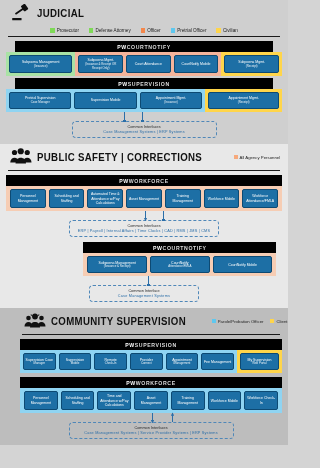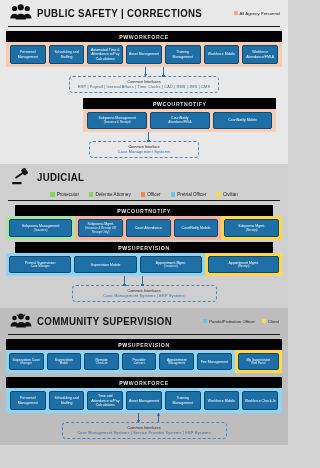--- a/index.html
+++ b/index.html
@@ -7,21 +7,21 @@
     width: 288px; height: 468px;
     font-family: "Liberation Sans", sans-serif;
     background: #d4d4d4;
     overflow: hidden;
   }
   .page { width: 288px; height: 468px; position: relative; }
 
   .section { position: relative; width: 100%; }
   .sec-public { background: #e8e8e8; padding: 0 6px 6px 6px; }
   .sec-judicial { background: #cfcfcf; padding: 0 6px 6px 6px; }
-  .sec-community { background: #bdbdbd; padding: 0 6px 6px 6px; }
+  .sec-community { background: #bdbdbd; padding: 0 6px 6px 20px; }
 
   .sec-header {
     display: flex; align-items: center;
     height: 26px; padding-left: 4px;
   }
   .sec-title {
     font-size: 11.5px; font-weight: bold; letter-spacing: 0.4px;
     color: #111; font-family: "Liberation Sans", sans-serif;
     transform: scaleX(0.84); transform-origin: left center;
     white-space: nowrap;
@@ -90,20 +90,129 @@
     background: #2b6ea8;
   }
   .conn.down::after { bottom: -1px; clip-path: polygon(50% 100%, 0 0, 100% 0); background: #2b6ea8; }
   .conn.up::after { top: -1px; clip-path: polygon(50% 0, 0 100%, 100% 100%); }
   .conn.sq::after { bottom: -1px; height: 2.6px; width: 2.6px; left: -0.8px; clip-path: none; }
 </style>
 </head>
 <body>
 
 <div class="page">
+
+  <div class="section sec-judicial">
+    <div class="sec-header">
+      <span class="sec-icon">
+        <svg viewBox="0 0 40 30" width="22" height="17">
+          <g fill="#111">
+            <rect x="4" y="25" width="17" height="4" rx="1"></rect>
+            <g transform="rotate(-35 22 11)">
+              <rect x="8" y="8" width="20" height="3.2" rx="1.2"></rect>
+              <rect x="24" y="3.5" width="9" height="12" rx="1.8"></rect>
+            </g>
+          </g>
+        </svg>
+      </span>
+      <span class="sec-title">JUDICIAL</span>
+    </div>
+
+    <div class="legend-row">
+      <span class="legend-item">
+          <span class="legend-sw" style="background:#7ed957"></span>
+          <span class="legend-label">Prosecutor</span>
+        </span>
+      <span class="legend-item">
+          <span class="legend-sw" style="background:#7ed957"></span>
+          <span class="legend-label">Defense Attorney</span>
+        </span>
+      <span class="legend-item">
+          <span class="legend-sw" style="background:#f4874b"></span>
+          <span class="legend-label">Officer</span>
+        </span>
+      <span class="legend-item">
+          <span class="legend-sw" style="background:#5ec8ef"></span>
+          <span class="legend-label">Pretrial Officer</span>
+        </span>
+      <span class="legend-item">
+          <span class="legend-sw" style="background:#ffd54a"></span>
+          <span class="legend-label">Civilian</span>
+        </span>
+    </div>
+    <div class="rule"></div>
+
+    <div class="band">
+      <div class="band-title" style="margin:0 9px">
+        <span class="pw">PW</span><span class="nm">COURTNOTIFY</span>
+      </div>
+      <div style="display:flex">
+        <div class="lane lane-green" style="flex:1.45">
+          <div class="card">
+            <span>Subpoena Management</span>
+            <span class="sub">(Issuance)</span>
+          </div>
+        </div>
+        <div class="lane lane-peach" style="flex:3.2">
+          <div class="card">
+            <span>Subpoena Mgmt.</span>
+            <span class="sub">(Issuance &amp; Receipt OR Receipt Only)</span>
+          </div>
+          <div class="card">
+              <span>Court Attendance</span>
+            </div>
+          <div class="card">
+              <span>CourtNotify Mobile</span>
+            </div>
+        </div>
+        <div class="lane lane-yellow" style="flex:1.25">
+          <div class="card">
+            <span>Subpoena Mgmt.</span>
+            <span class="sub">(Receipt)</span>
+          </div>
+        </div>
+      </div>
+    </div>
+
+    <div class="band" style="margin-top:2px">
+      <div class="band-title" style="margin:0 9px">
+        <span class="pw">PW</span><span class="nm">SUPERVISION</span>
+      </div>
+      <div style="display:flex">
+        <div class="lane lane-blue" style="flex:3.55">
+          <div class="card">
+            <span>Pretrial Supervision</span>
+            <span class="sub">Case Manager</span>
+          </div>
+          <div class="card">
+              <span>Supervision  Mobile</span>
+            </div>
+          <div class="card">
+            <span>Appointment Mgmt.</span>
+            <span class="sub">(Issuance)</span>
+          </div>
+        </div>
+        <div class="lane lane-yellow" style="flex:1.3">
+          <div class="card">
+            <span>Appointment Mgmt.</span>
+            <span class="sub">(Receipt)</span>
+          </div>
+        </div>
+      </div>
+    </div>
+
+    <div class="iface-wrap">
+      <span class="conn sq" style="left:118px"></span>
+      <span class="conn sq" style="left:136px"></span>
+      <div class="iface" style="min-width:145px">
+        <div class="iface-title">Common Interfaces</div>
+        <div class="iface-list">Case Management Systems    |    ERP Systems</div>
+      </div>
+    </div>
+  </div>
 
   <div class="section sec-public">
     <div class="sec-header">
       <span class="sec-icon">
         <svg viewBox="0 0 44 34" width="22" height="17">
           <circle cx="9" cy="9" r="5.2" fill="#111"></circle>
             <path d="M0.5 29c0-6 4-9.5 8.5-9.5S17.5 23 17.5 29z" fill="#111"></path>
           <circle cx="34.5" cy="9" r="5.2" fill="#111"></circle>
             <path d="M26 29c0-6 4-9.5 8.5-9.5S43 23 43 29z" fill="#111"></path>
           <circle cx="21.5" cy="6.5" r="6.2" fill="#111"></circle>
@@ -175,129 +284,20 @@
             <span>CourtNotify Mobile</span>
           </div>
       </div>
     </div>
 
     <div class="iface-wrap">
       <span class="conn sq" style="left:142px"></span>
       <div class="iface" style="min-width:110px">
         <div class="iface-title">Common Interface</div>
         <div class="iface-list">Case Management Systems</div>
-      </div>
-    </div>
-  </div>
-
-  <div class="section sec-judicial">
-    <div class="sec-header">
-      <span class="sec-icon">
-        <svg viewBox="0 0 40 30" width="22" height="17">
-          <g fill="#111">
-            <rect x="4" y="25" width="17" height="4" rx="1"></rect>
-            <g transform="rotate(-35 22 11)">
-              <rect x="8" y="8" width="20" height="3.2" rx="1.2"></rect>
-              <rect x="24" y="3.5" width="9" height="12" rx="1.8"></rect>
-            </g>
-          </g>
-        </svg>
-      </span>
-      <span class="sec-title">JUDICIAL</span>
-    </div>
-
-    <div class="legend-row">
-      <span class="legend-item">
-          <span class="legend-sw" style="background:#7ed957"></span>
-          <span class="legend-label">Prosecutor</span>
-        </span>
-      <span class="legend-item">
-          <span class="legend-sw" style="background:#7ed957"></span>
-          <span class="legend-label">Defense Attorney</span>
-        </span>
-      <span class="legend-item">
-          <span class="legend-sw" style="background:#f4874b"></span>
-          <span class="legend-label">Officer</span>
-        </span>
-      <span class="legend-item">
-          <span class="legend-sw" style="background:#5ec8ef"></span>
-          <span class="legend-label">Pretrial Officer</span>
-        </span>
-      <span class="legend-item">
-          <span class="legend-sw" style="background:#ffd54a"></span>
-          <span class="legend-label">Civilian</span>
-        </span>
-    </div>
-    <div class="rule"></div>
-
-    <div class="band">
-      <div class="band-title" style="margin:0 9px">
-        <span class="pw">PW</span><span class="nm">COURTNOTIFY</span>
-      </div>
-      <div style="display:flex">
-        <div class="lane lane-green" style="flex:1.45">
-          <div class="card">
-            <span>Subpoena Management</span>
-            <span class="sub">(Issuance)</span>
-          </div>
-        </div>
-        <div class="lane lane-peach" style="flex:3.2">
-          <div class="card">
-            <span>Subpoena Mgmt.</span>
-            <span class="sub">(Issuance &amp; Receipt OR Receipt Only)</span>
-          </div>
-          <div class="card">
-              <span>Court Attendance</span>
-            </div>
-          <div class="card">
-              <span>CourtNotify Mobile</span>
-            </div>
-        </div>
-        <div class="lane lane-yellow" style="flex:1.25">
-          <div class="card">
-            <span>Subpoena Mgmt.</span>
-            <span class="sub">(Receipt)</span>
-          </div>
-        </div>
-      </div>
-    </div>
-
-    <div class="band" style="margin-top:2px">
-      <div class="band-title" style="margin:0 9px">
-        <span class="pw">PW</span><span class="nm">SUPERVISION</span>
-      </div>
-      <div style="display:flex">
-        <div class="lane lane-blue" style="flex:3.55">
-          <div class="card">
-            <span>Pretrial Supervision</span>
-            <span class="sub">Case Manager</span>
-          </div>
-          <div class="card">
-              <span>Supervision  Mobile</span>
-            </div>
-          <div class="card">
-            <span>Appointment Mgmt.</span>
-            <span class="sub">(Issuance)</span>
-          </div>
-        </div>
-        <div class="lane lane-yellow" style="flex:1.3">
-          <div class="card">
-            <span>Appointment Mgmt.</span>
-            <span class="sub">(Receipt)</span>
-          </div>
-        </div>
-      </div>
-    </div>
-
-    <div class="iface-wrap">
-      <span class="conn sq" style="left:118px"></span>
-      <span class="conn sq" style="left:136px"></span>
-      <div class="iface" style="min-width:145px">
-        <div class="iface-title">Common Interfaces</div>
-        <div class="iface-list">Case Management Systems    |    ERP Systems</div>
       </div>
     </div>
   </div>
 
   <div class="section sec-community">
     <div class="sec-header">
       <span class="sec-icon">
         <svg viewBox="0 0 44 32" width="22" height="17">
           <g fill="#111">
             <circle cx="9" cy="11" r="4.6"></circle>

